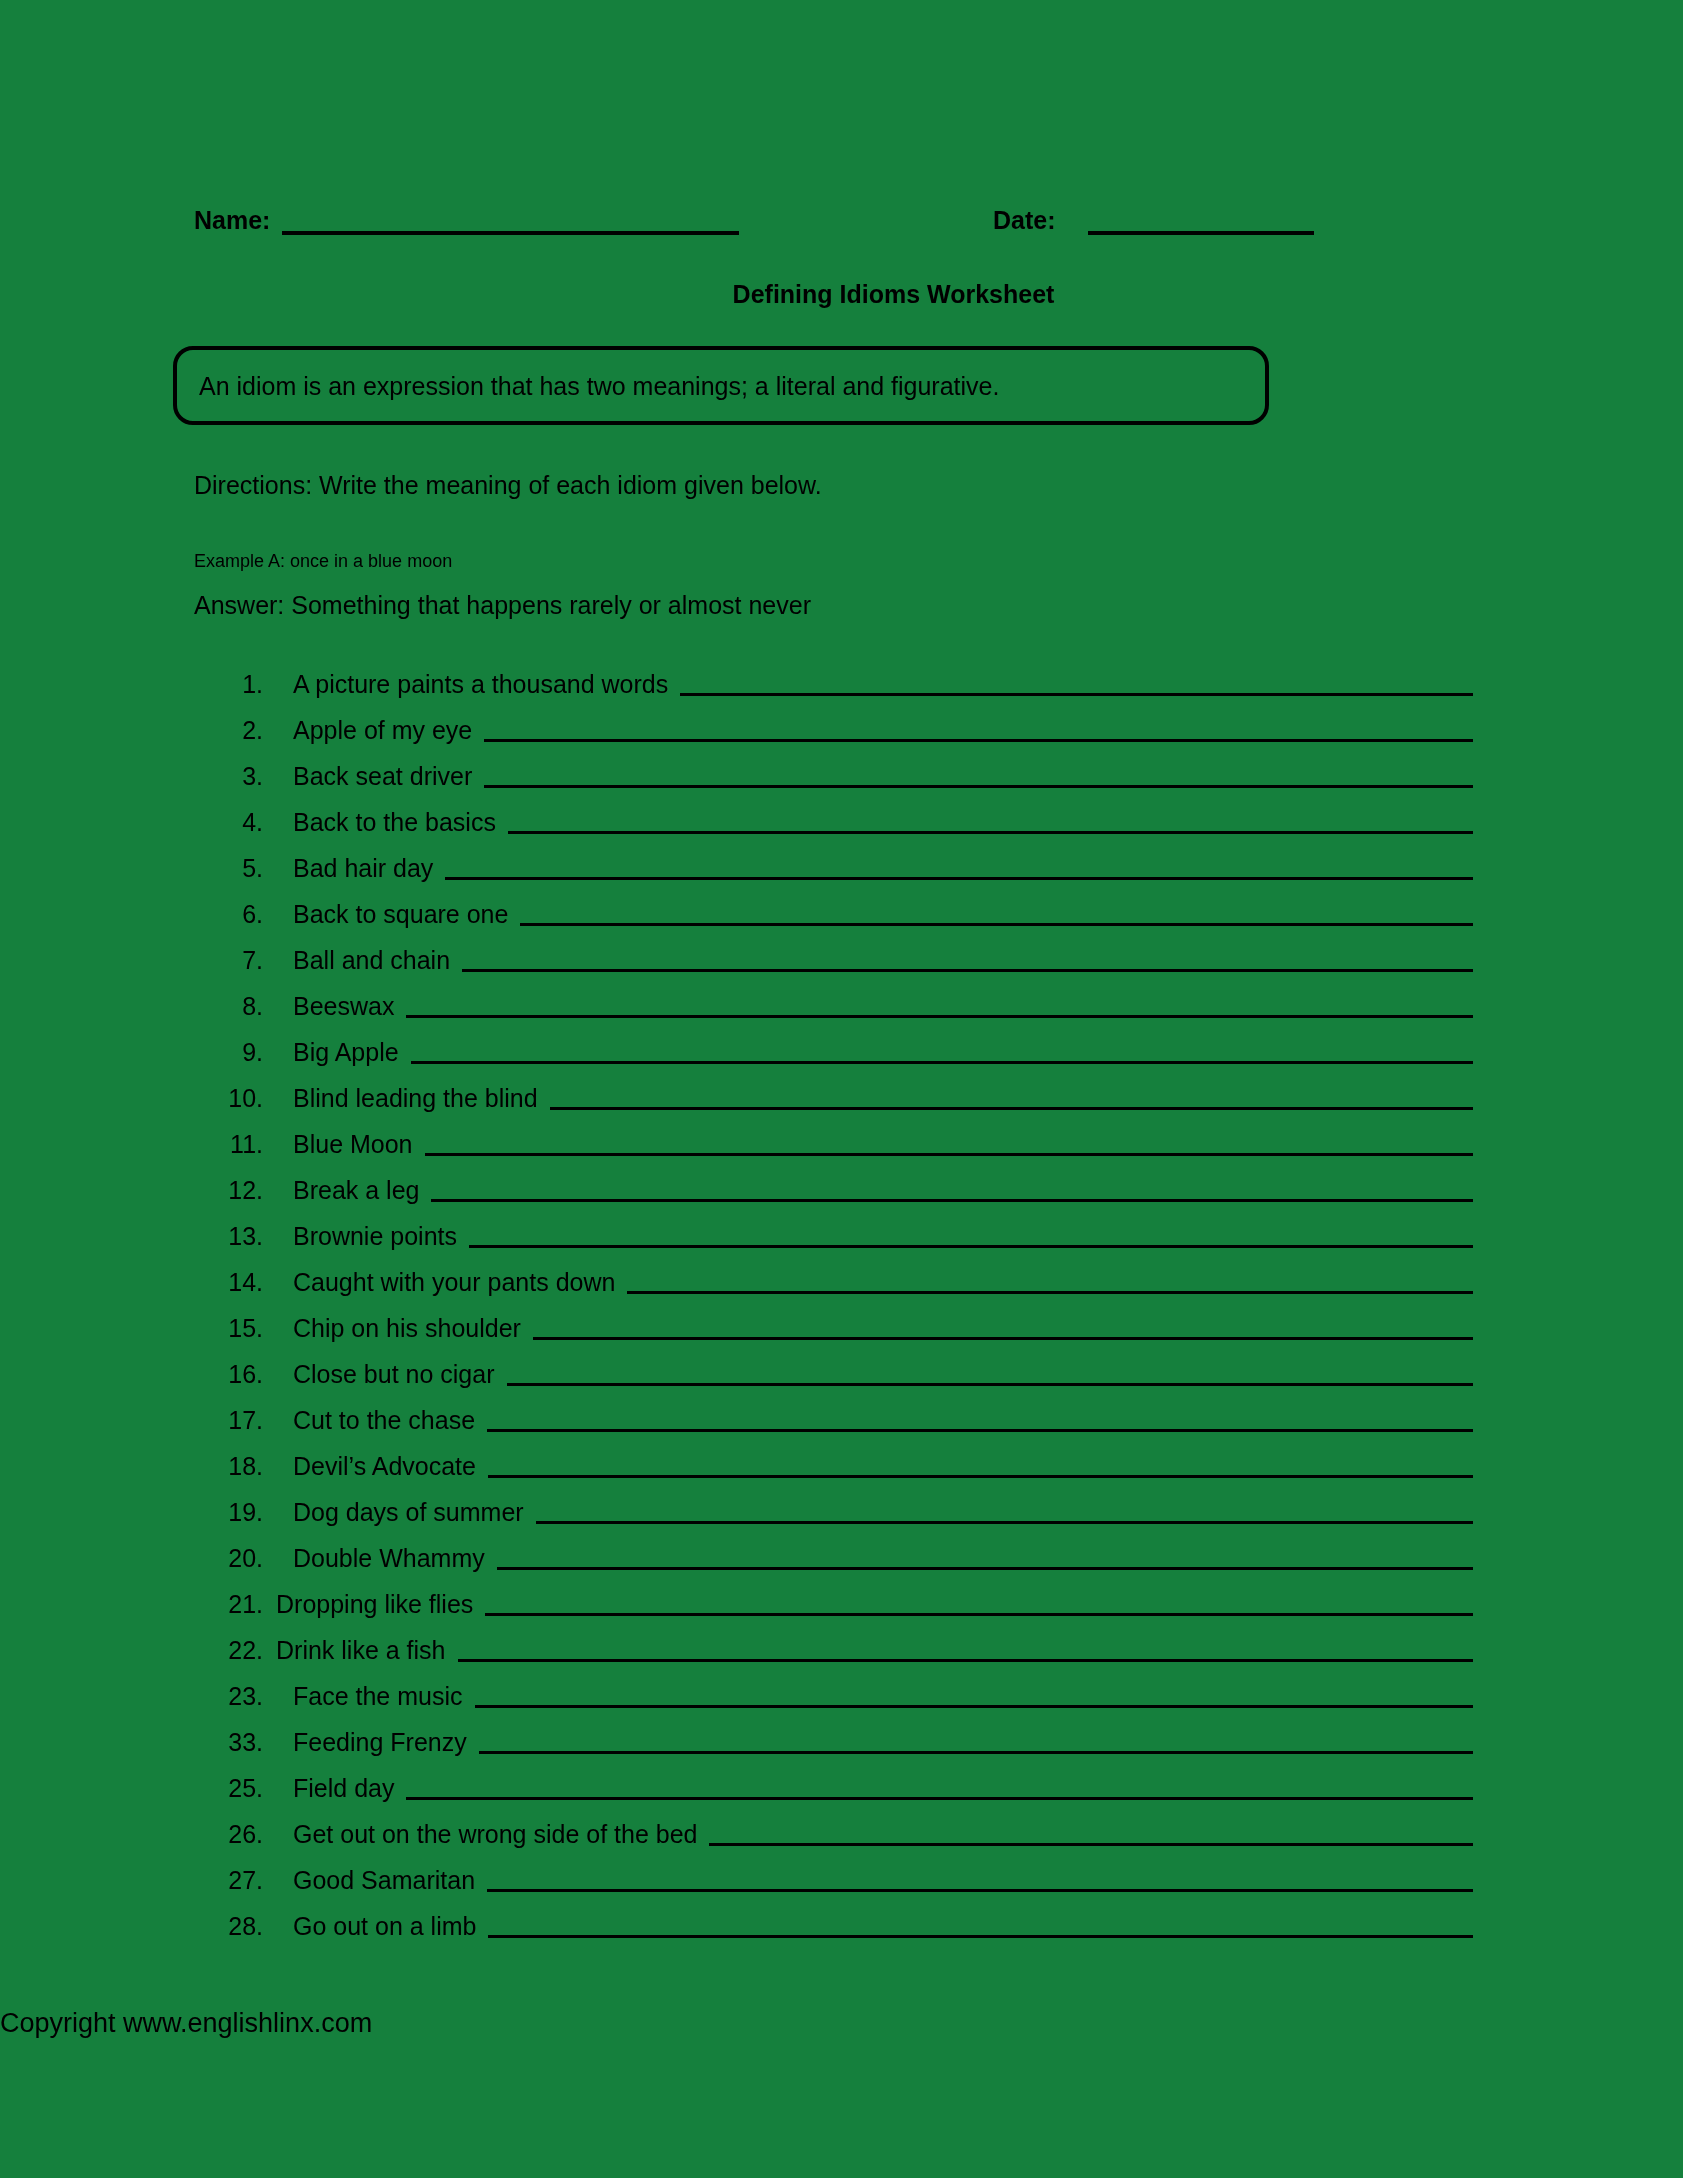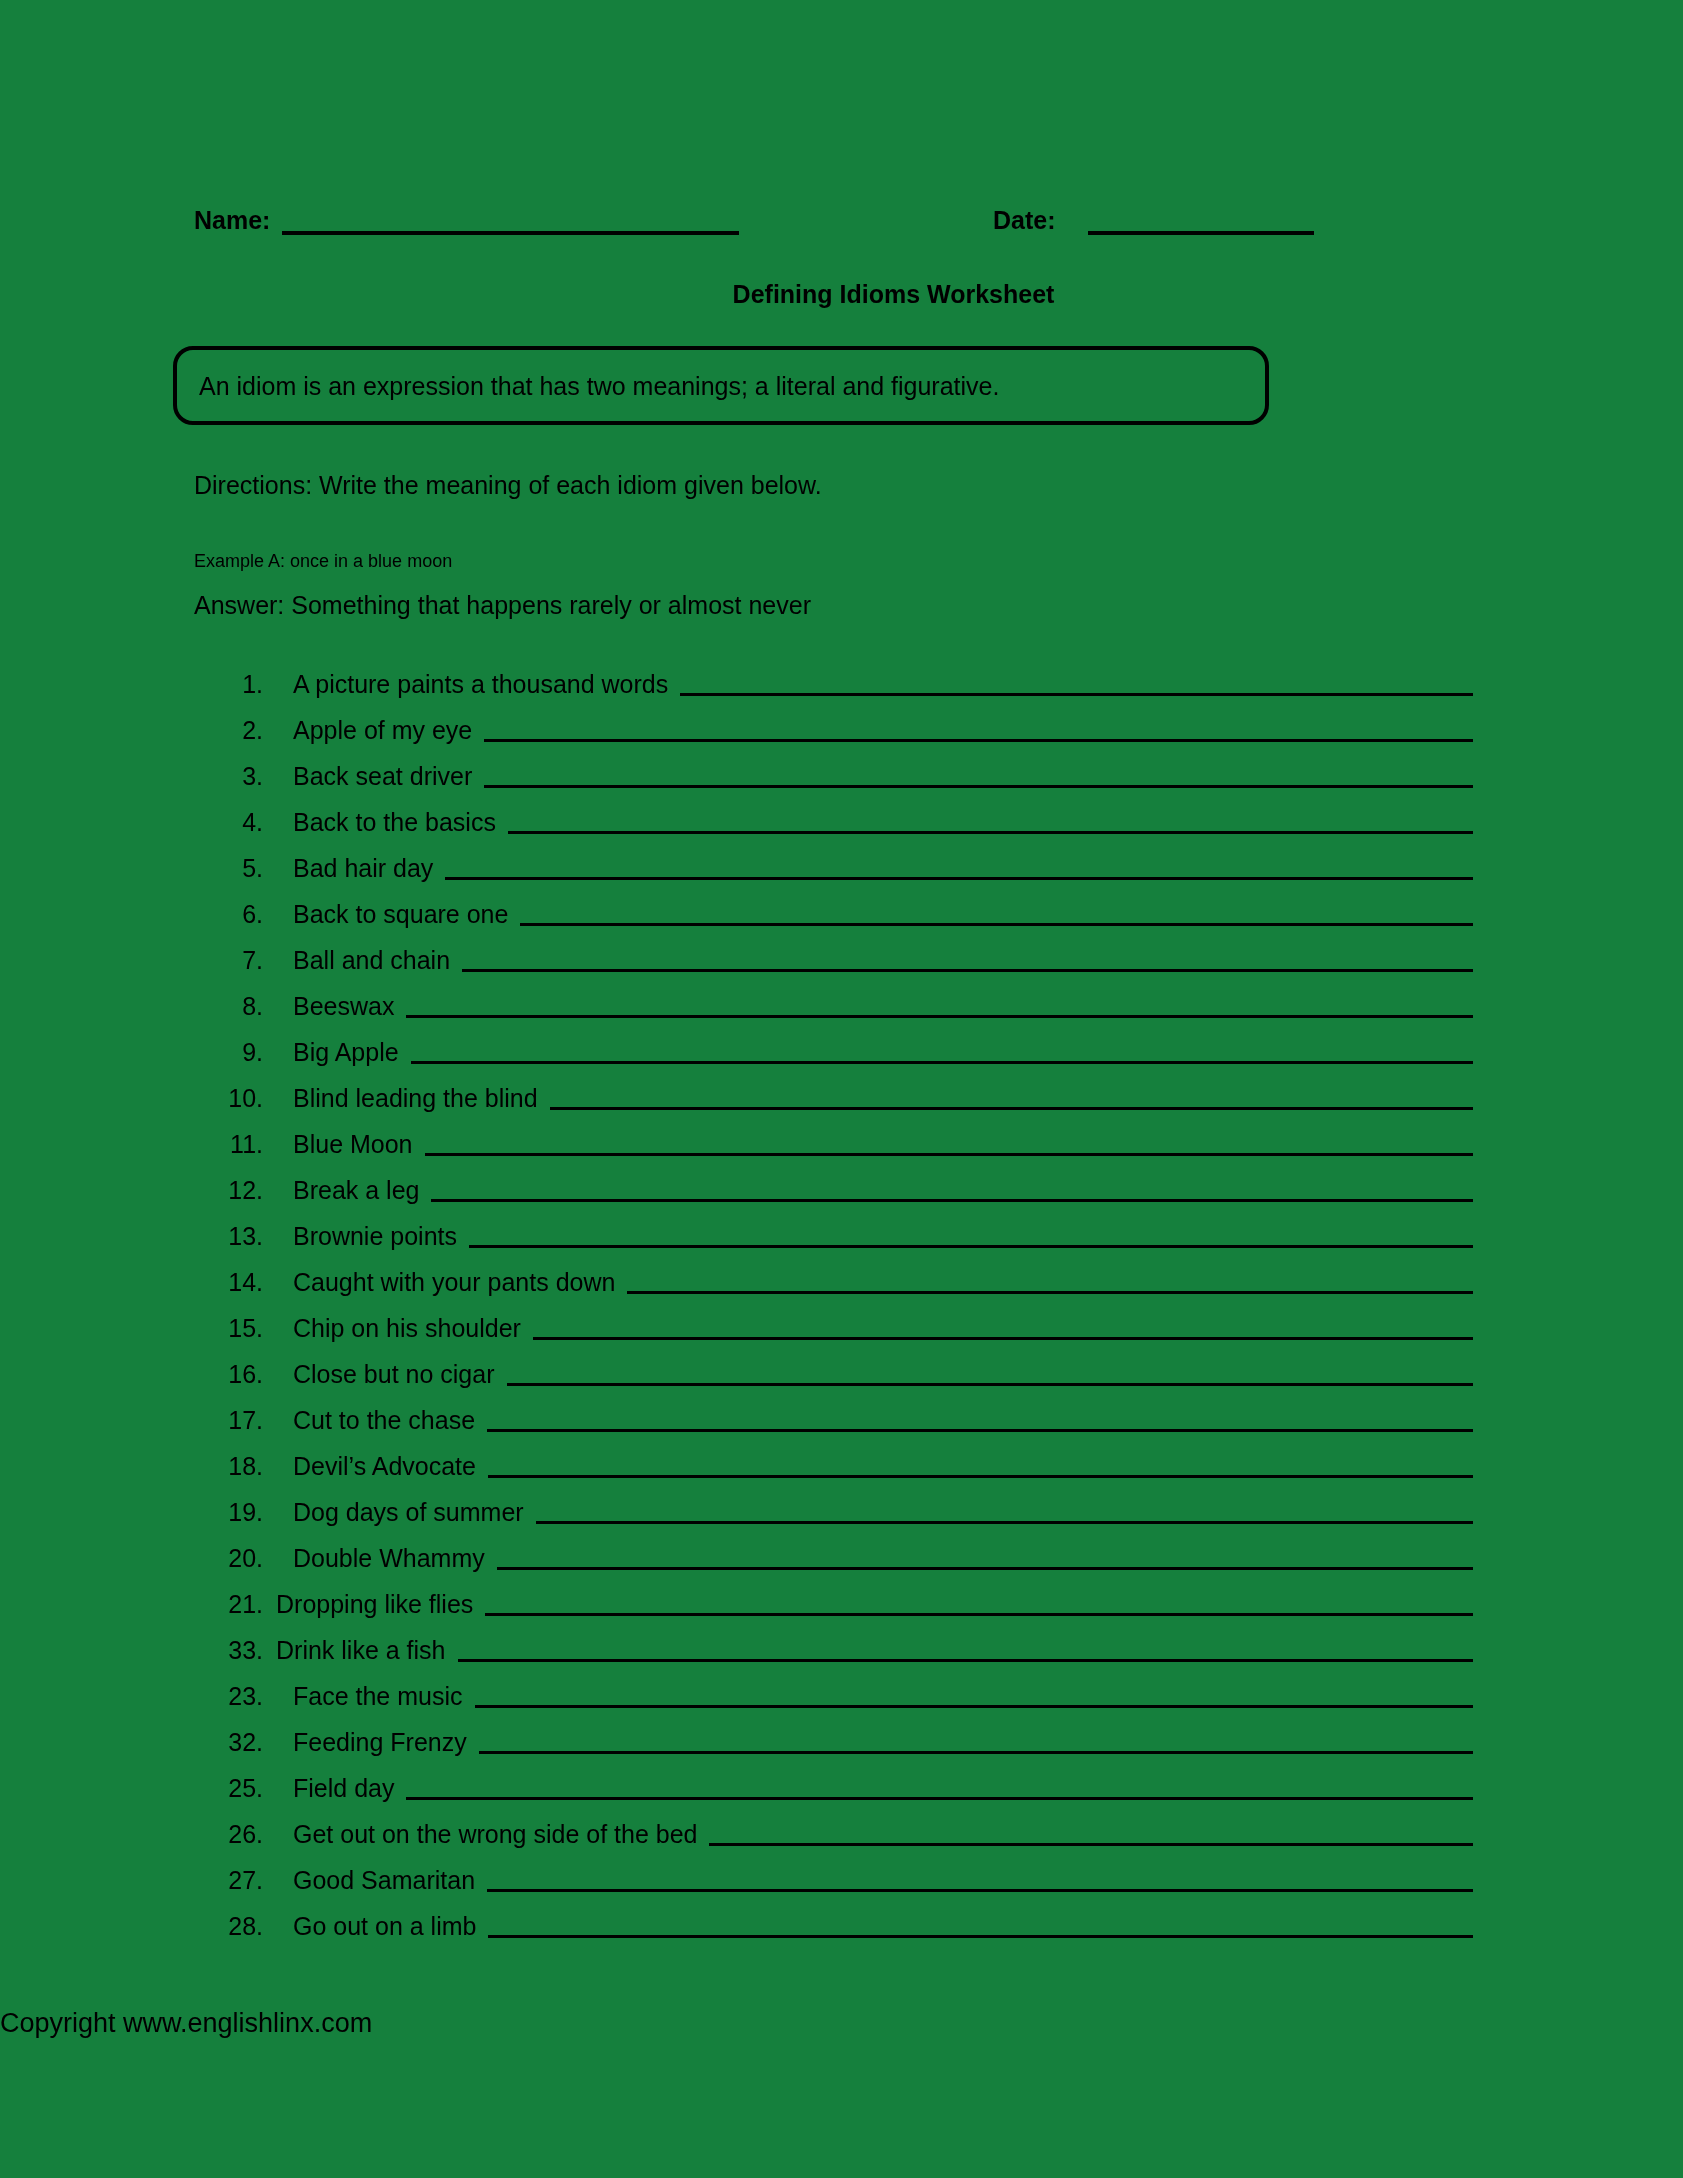--- a/index.html
+++ b/index.html
@@ -272,31 +272,31 @@
     <span class="idiom-num">20.</span>
     <span class="idiom-text">Double Whammy</span>
     <span class="answer-blank"></span>
   </div>
       <div class="idiom-row tight">
     <span class="idiom-num">21.</span>
     <span class="idiom-text">Dropping like flies</span>
     <span class="answer-blank"></span>
   </div>
       <div class="idiom-row tight">
-    <span class="idiom-num">33.</span>
+    <span class="idiom-num">22.</span>
     <span class="idiom-text">Drink like a fish</span>
     <span class="answer-blank"></span>
   </div>
       <div class="idiom-row">
     <span class="idiom-num">23.</span>
     <span class="idiom-text">Face the music</span>
     <span class="answer-blank"></span>
   </div>
       <div class="idiom-row">
-    <span class="idiom-num">32.</span>
+    <span class="idiom-num">33.</span>
     <span class="idiom-text">Feeding Frenzy</span>
     <span class="answer-blank"></span>
   </div>
       <div class="idiom-row">
     <span class="idiom-num">25.</span>
     <span class="idiom-text">Field day</span>
     <span class="answer-blank"></span>
   </div>
       <div class="idiom-row">
     <span class="idiom-num">26.</span>

